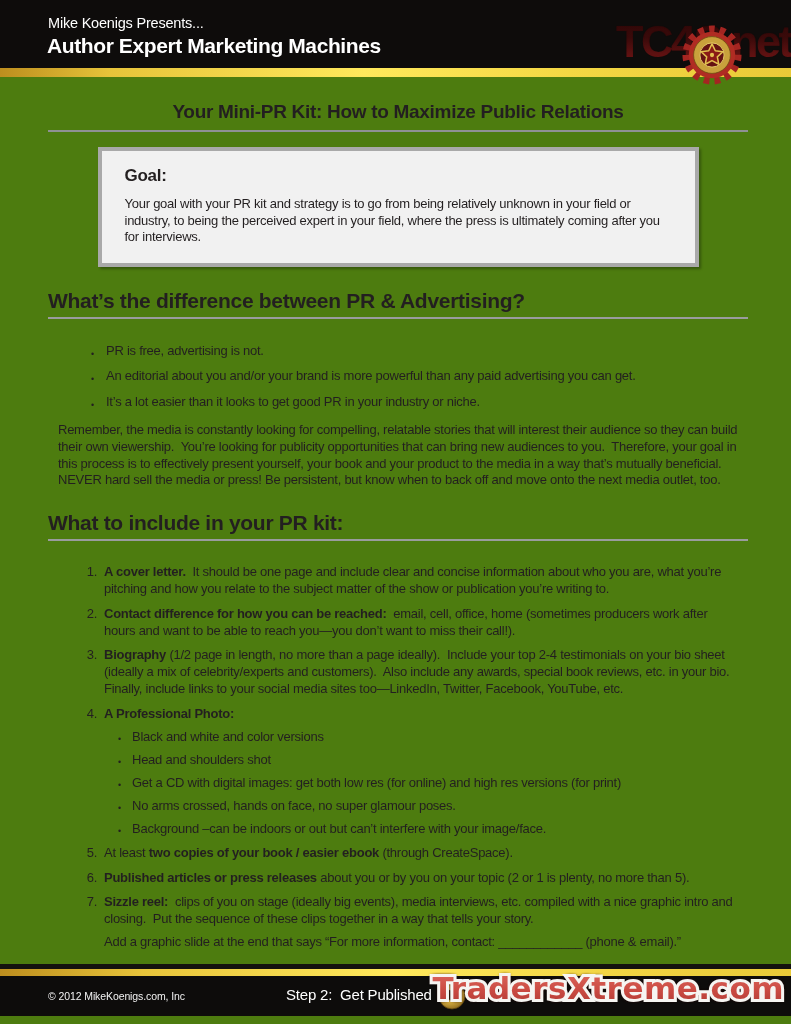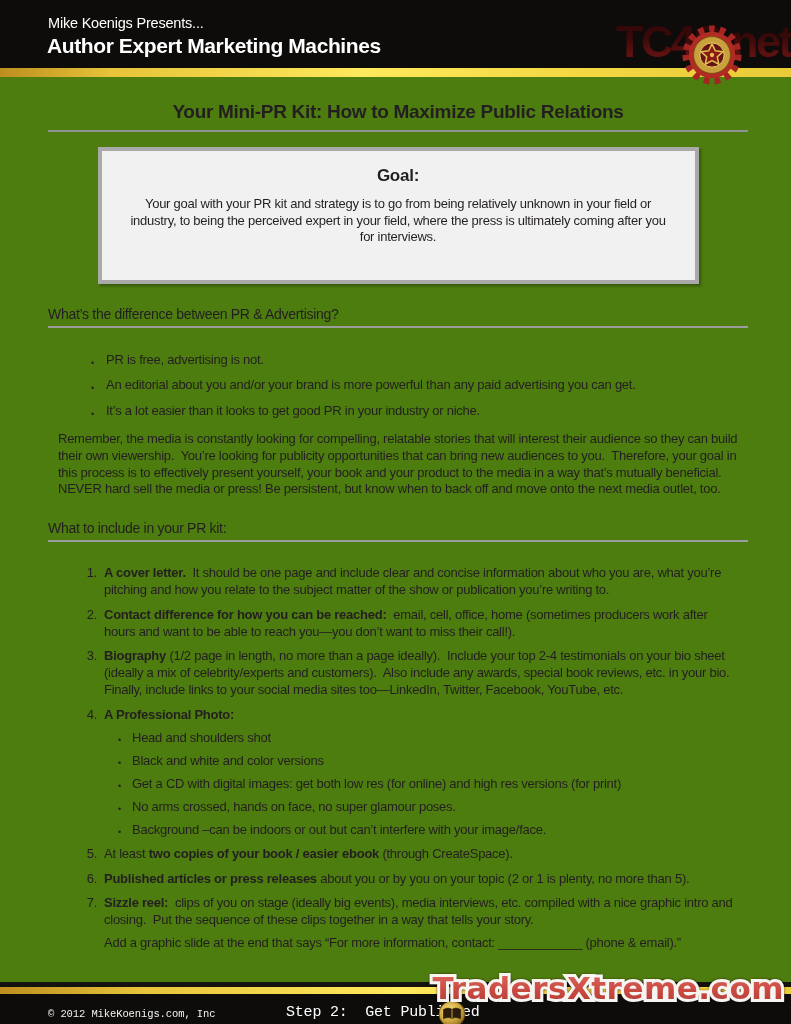--- a/index.html
+++ b/index.html
@@ -21,25 +21,25 @@
       text-shadow:0 0 1px rgba(120,20,20,0.25); }
   .badge { position:absolute; top:23px; left:681px; width:62px; height:64px; z-index:4; }
 
   
   .content { position:absolute; left:48px; top:77px; width:700px; font-size:13px; letter-spacing:-0.25px; }
   .page-title { text-align:center; font-size:19px; font-weight:bold; margin-top:24px; letter-spacing:-0.3px; }
   .rule { height:2px; background:#8f9194; margin-top:7px; }
   .rule-thin { height:2px; background:#9a9c9e; margin-top:4px; }
 
   .goal-box { width:601px; margin:15px auto 0 auto; border:4px solid #a9a9a9; background:#f1f1f1;
-      box-shadow:1.5px 1.5px 2.5px rgba(0,0,0,0.3); text-align:center; padding:15px 23px 34px 23px; }
+      box-shadow:1.5px 1.5px 2.5px rgba(0,0,0,0.3); padding:15px 23px 17px 23px; }
   .goal-heading { font-size:17px; font-weight:bold; margin-bottom:10px; }
   .goal-body { font-size:13px; line-height:16.5px; }
 
-  .section-heading { font-size:14px; font-weight:normal; margin-top:22px; letter-spacing:-0.3px; }
+  .section-heading { font-size:21px; font-weight:bold; margin-top:22px; letter-spacing:-0.3px; }
 
   .dot-list { list-style:none; margin:24px 0 0 42px; }
   .dot-list li { position:relative; padding-left:16px; margin-bottom:9px; line-height:16.5px; }
   .dot-list li::before { content:"•"; position:absolute; left:1px; top:3px; font-size:9px; color:#231f20; }
 
   .para { margin:12px 0 0 10px; width:690px; line-height:16.8px; white-space:pre-wrap; }
 
   .kit-list { list-style:none; margin:22px 0 0 34px; width:660px; }
   .kit-list > li { position:relative; padding-left:22px; margin-bottom:7.5px; line-height:17px; }
   .kit-num { position:absolute; left:0; top:0; width:15px; text-align:right; }
@@ -58,21 +58,21 @@
   .wm-dlsub { position:absolute; left:251px; top:484px; z-index:6;
       font-family:"DejaVu Serif", serif; font-weight:bold; font-size:36px; letter-spacing:1px; }
   .wm-dlsub .back { color:#ffffff; -webkit-text-stroke:6px #fcfcfa;
       text-shadow:2px 4px 4px rgba(70,70,70,0.55); }
   .wm-dlsub .front {
       background:linear-gradient(180deg,#e03a30 0%,#c3161c 48%,#9a0f14 100%);
       -webkit-background-clip:text; background-clip:text; color:transparent;
       -webkit-text-stroke:0.6px #7e0d10; }
 
   
-  .footer { position:absolute; left:0; right:0; bottom:0; height:42px;font-family:Liberation Mono, monospace; }
+  .footer { position:absolute; left:0; right:0; bottom:0; height:60px; }
   .footer-black-line { height:5px; background:#14120f; }
   .footer-gold { height:7px;
       background:linear-gradient(90deg,#bd8e1e 0%,#e7c43a 18%,#ffe95c 50%,#f0d342 80%,#e9ca38 100%); }
   .footer-main { height:40px; background:#0d0c0b; position:relative; }
   .copyright { position:absolute; left:48px; top:14px; font-size:10.5px; color:#f2f2f2; letter-spacing:-0.1px; }
   .step-label { position:absolute; left:286px; top:10px; font-size:15px; color:#ffffff; white-space:pre; letter-spacing:-0.2px; }
   .book-badge { position:absolute; left:438px; top:6px; width:28px; height:28px; }
 
   .wm-traders { position:absolute; right:7px; top:970px; z-index:8;
       font-weight:bold; font-size:31px; letter-spacing:0.5px; font-family:"DejaVu Sans", sans-serif; }
@@ -132,22 +132,22 @@
       </li>
       <li>
         <span class="kit-num">2.</span><span class="t"></span><span class="t b">Contact difference for how you can be reached:</span><span class="t">  email, cell, office, home (sometimes producers work after hours and want to be able to reach you—you don’t want to miss their call!).</span>
       </li>
       <li>
         <span class="kit-num">3.</span><span class="t"></span><span class="t b">Biography</span><span class="t"> (1/2 page in length, no more than a page ideally).  Include your top 2-4 testimonials on your bio sheet (ideally a mix of celebrity/experts and customers).  Also include any awards, special book reviews, etc. in your bio.  Finally, include links to your social media sites too—LinkedIn, Twitter, Facebook, YouTube, etc.</span>
       </li>
       <li>
         <span class="kit-num">4.</span><span class="t b">A Professional Photo:</span>
         <ul class="sub-list">
+          <li><span class="t">Black and white and color versions</span></li>
           <li><span class="t">Head and shoulders shot</span></li>
-          <li><span class="t">Black and white and color versions</span></li>
           <li><span class="t">Get a CD with digital images: get both low res (for online) and high res versions (for print)</span></li>
           <li><span class="t">No arms crossed, hands on face, no super glamour poses.</span></li>
           <li><span class="t">Background –can be indoors or out but can’t interfere with your image/face.</span></li>
         </ul>
       </li>
       <li>
         <span class="kit-num">5.</span><span class="t">At least </span><span class="t b">two copies of your book / easier ebook</span><span class="t"> (through CreateSpace).</span>
       </li>
       <li>
         <span class="kit-num">6.</span><span class="t"></span><span class="t b">Published articles or press releases</span><span class="t"> about you or by you on your topic (2 or 1 is plenty, no more than 5).</span>

